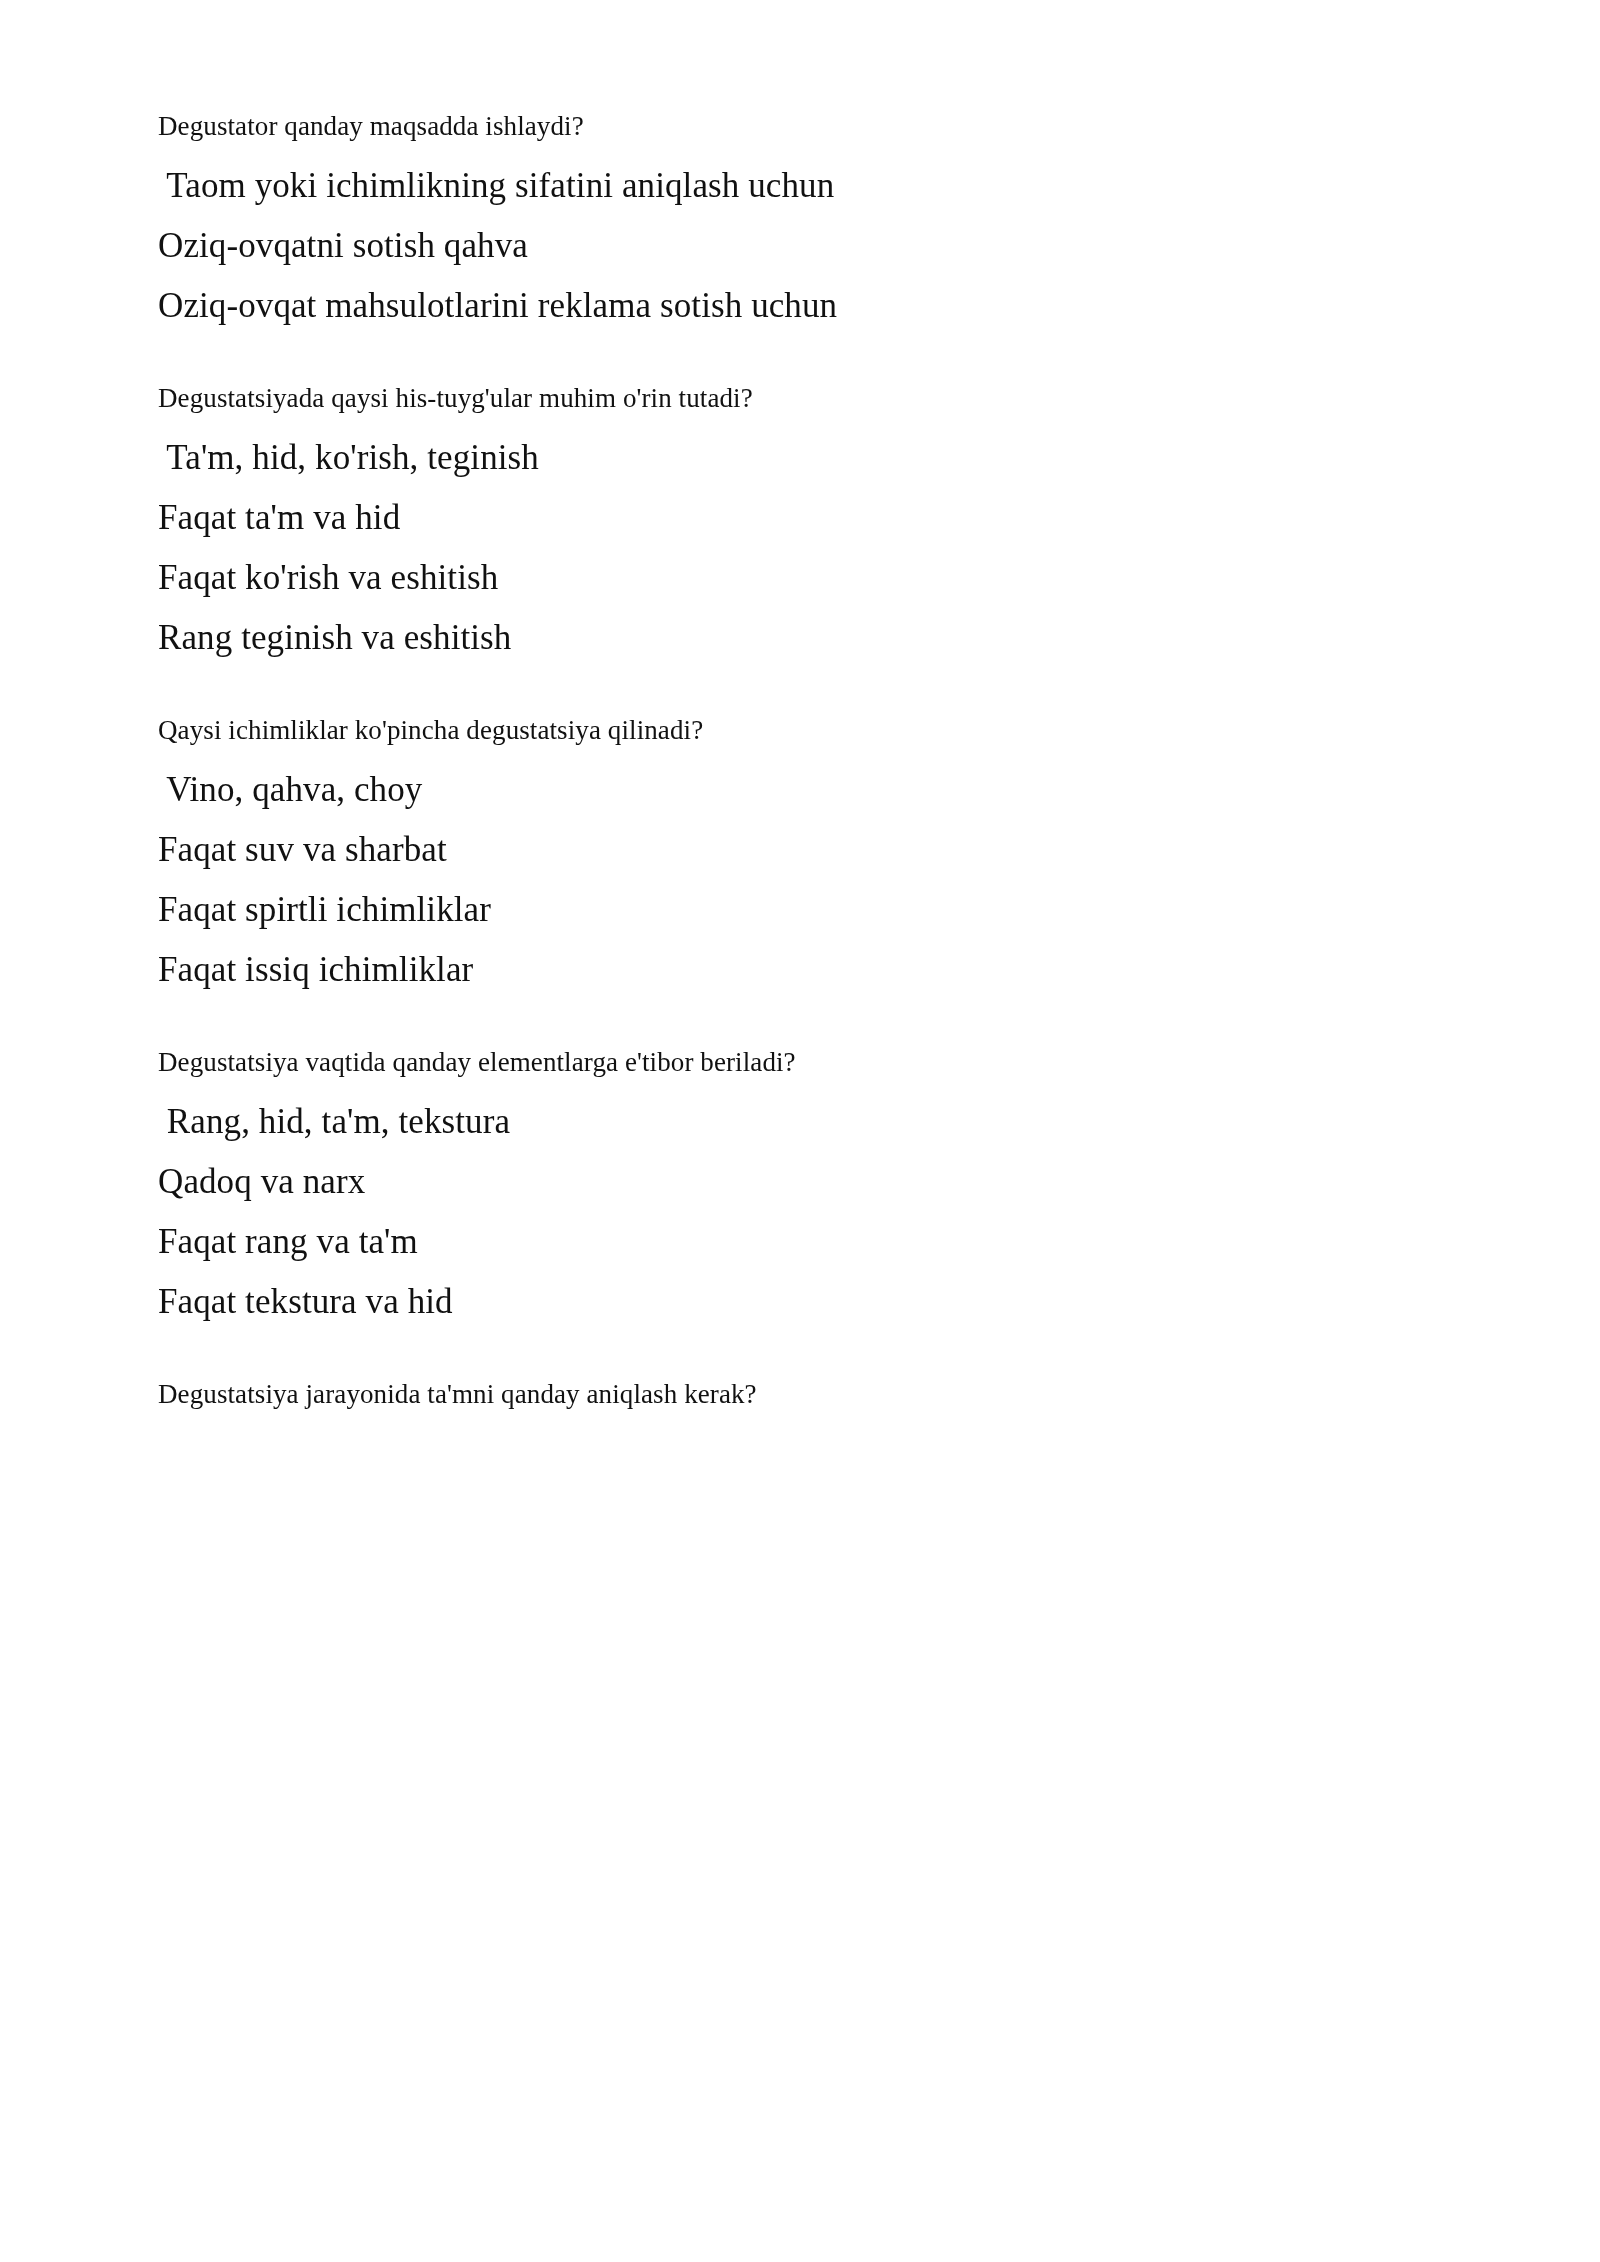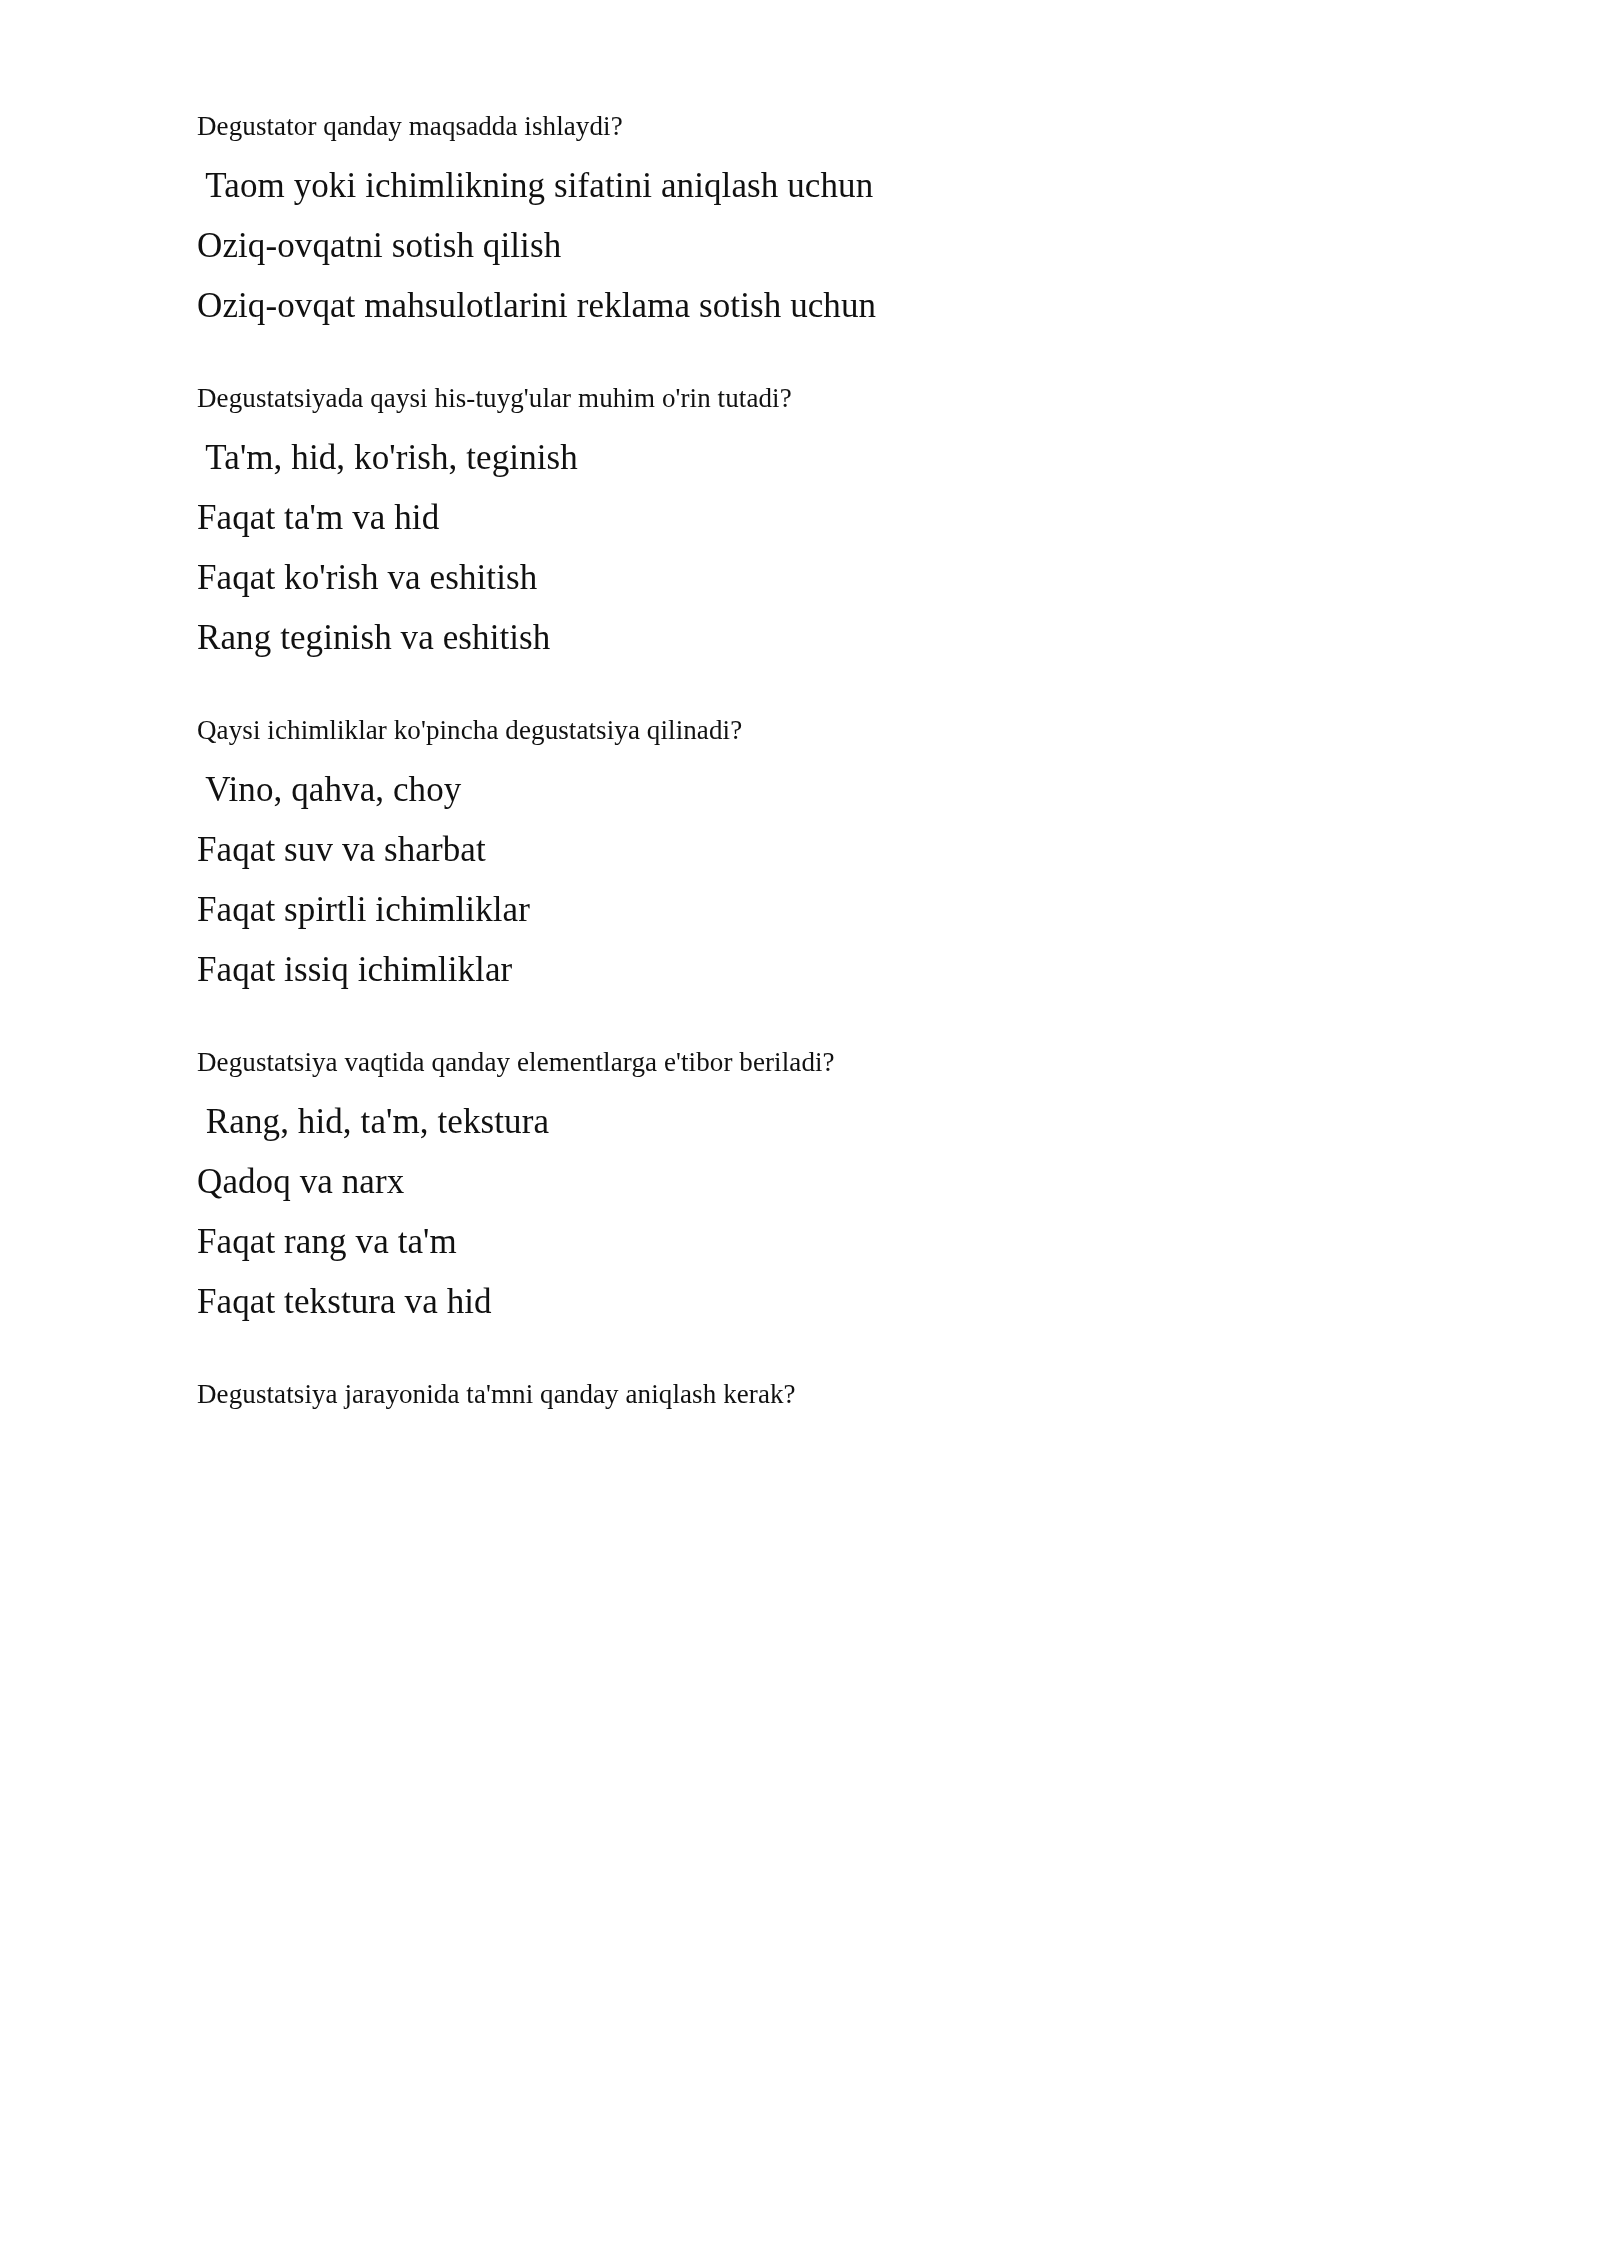--- a/index.html
+++ b/index.html
@@ -31,39 +31,38 @@
   }
   .qblock:last-child {
     margin-bottom: 0;
   }
   .line {
     font-size: 27px;
     line-height: 60px;
     white-space: pre;
     letter-spacing: 0.1px;
     color: #111111;
-    margin-left: 39px;
   }
   .question {
     font-size: 27px;
   }
   .option {
     font-size: 35px;
   }
 </style>
 </head>
 <body>
 
 <div class="page">
   <div class="doc-body">
 
     <div class="qblock">
       <div class="line question">Degustator qanday maqsadda ishlaydi?</div>
       <div class="line option"> Taom yoki ichimlikning sifatini aniqlash uchun</div>
-      <div class="line option">Oziq-ovqatni sotish qilish</div>
+      <div class="line option">Oziq-ovqatni sotish qahva</div>
       <div class="line option">Oziq-ovqat mahsulotlarini reklama sotish uchun</div>
     </div>
 
     <div class="qblock">
       <div class="line question">Degustatsiyada qaysi his-tuyg'ular muhim o'rin tutadi?</div>
       <div class="line option"> Ta'm, hid, ko'rish, teginish</div>
       <div class="line option">Faqat ta'm va hid</div>
       <div class="line option">Faqat ko'rish va eshitish</div>
       <div class="line option">Rang teginish va eshitish</div>
     </div>

